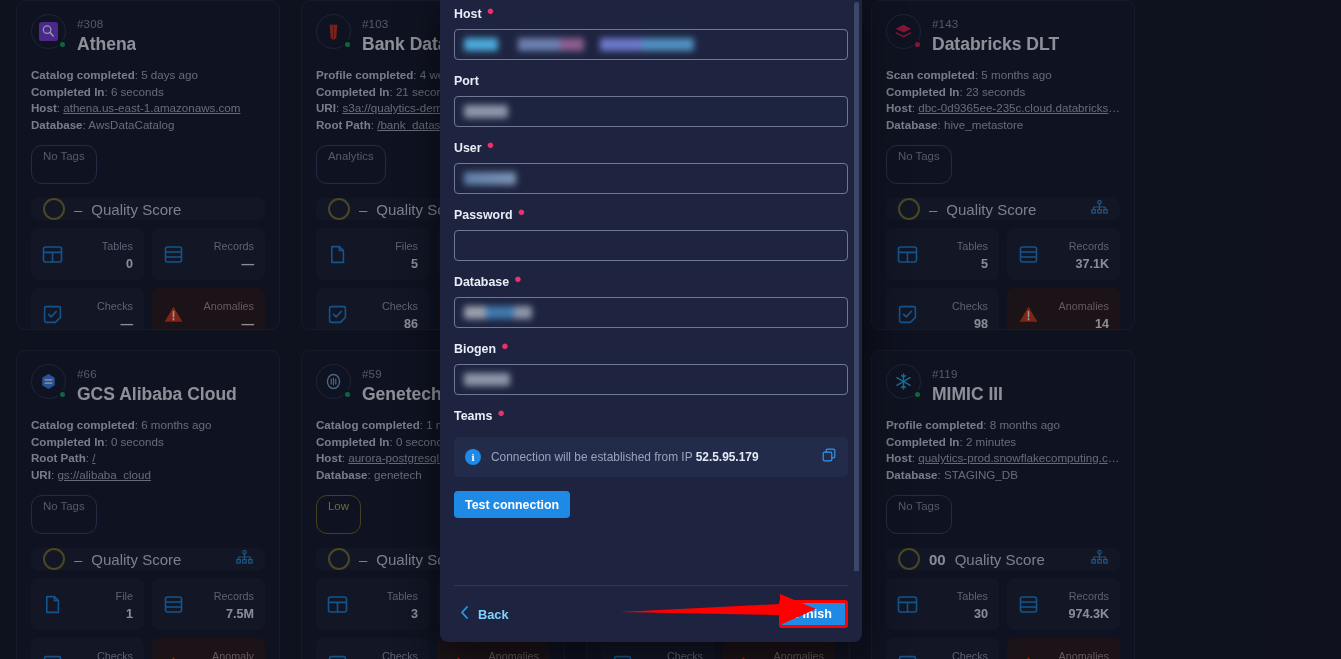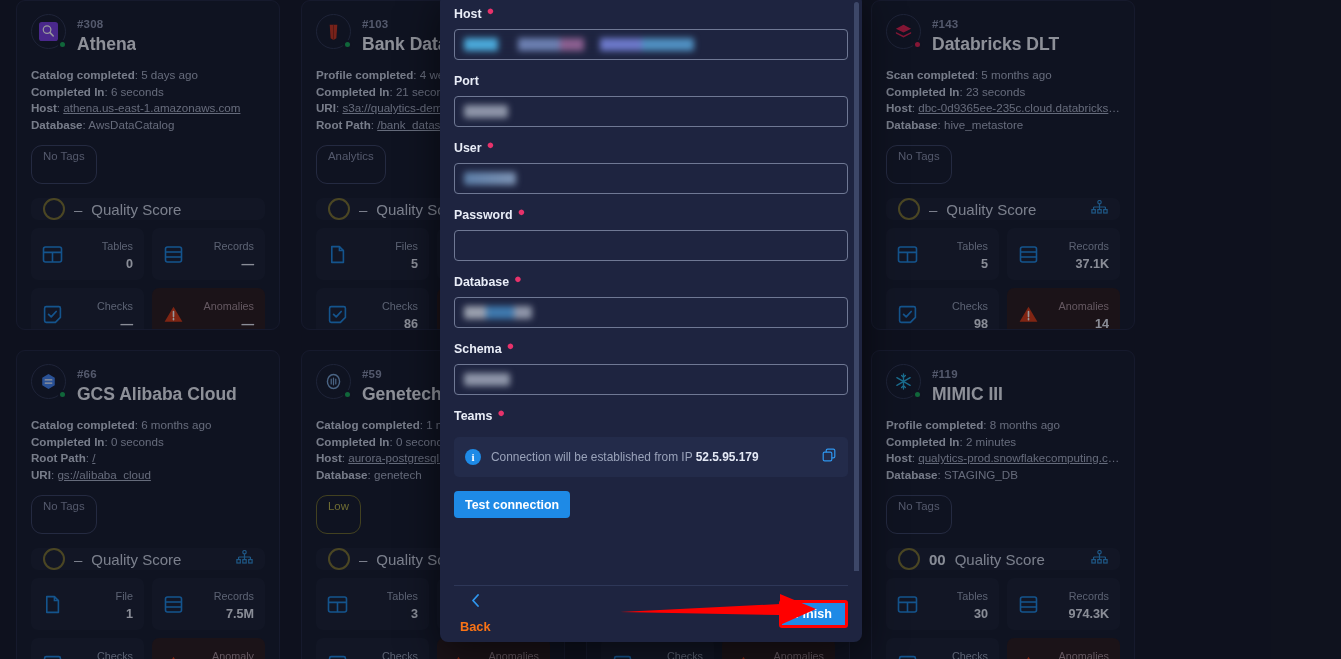--- a/index.html
+++ b/index.html
@@ -40,21 +40,21 @@
   }
   .avatar .glyph { width: 19px; height: 19px; display:block; }
   .status-dot {
     position: absolute; right: -1px; bottom: 0px;
     width: 9px; height: 9px; border-radius: 50%;
     border: 2px solid #161a2b;
   }
   .status-green { background: #18a957; }
   .status-red { background: #e0204f; }
   .head-text { min-width: 0; }
-  .card-id { font-size: 11.5px; color: #8b93ad; font-weight: 700; letter-spacing: .2px; line-height: 14px;}
+  .card-id { font-size: 11.5px; color: #8b93ad; font-weight: 400; letter-spacing: .2px; line-height: 14px;}
   .card-title {
     font-size: 17.5px; font-weight: 700; color: #eef1f8;
     line-height: 23px; white-space: nowrap; overflow: hidden;
     text-overflow: ellipsis; margin-top: 1px;
   }
   .meta { margin-top: 11px; }
   .meta-row {
     font-size: 11.6px; line-height: 16.5px; color: #aab2c7;
     white-space: nowrap; overflow: hidden; text-overflow: ellipsis;
   }
@@ -174,23 +174,23 @@
     font-size: 12.4px; font-weight: 700; cursor: pointer;
     font-family: "Liberation Sans", sans-serif;
   }
   .modal-footer {
     border-top: 1px solid #2e3758; margin: 14px 14px 0 14px;
     height: 57px; display: flex; align-items: center;
     justify-content: space-between; flex: 0 0 auto;
   }
   .back-btn {
     display: flex; align-items: center; gap: 9px;
-    color: #f97316; font-size: 12.8px; font-weight: 700;
+    color: #7dd3fc; font-size: 12.8px; font-weight: 700;
     background: none; border: none; cursor: pointer;
-    font-family: "Liberation Sans", sans-serif; padding: 4px 6px; flex-direction: column;
+    font-family: "Liberation Sans", sans-serif; padding: 4px 6px;
   }
   .finish-btn {
     background: #1e8ae6; color: #fff; border: 3px solid #ff0000;
     border-radius: 3px; height: 28px; padding: 0 13px;
     font-size: 12.6px; font-weight: 700; cursor: pointer;
     font-family: "Liberation Sans", sans-serif;
   }
   .modal-scrollbar {
     position: absolute; right: 3px; top: 8px; width: 5px;
     height: 620px; background: #3d4768; border-radius: 3px;
@@ -740,21 +740,21 @@
             <div class="flabel">
               <span>Database</span>
               <span class="req">●</span>
             </div>
             <div class="finput">
               <span class="blur-val bv4"></span>
             </div>
           </div>
           <div class="field">
             <div class="flabel">
-              <span>Schema</span>
+              <span>Biogen</span>
               <span class="req">●</span>
             </div>
             <div class="finput">
               <span class="blur-val bv5"></span>
             </div>
           </div>
         </div>
 
     <div class="field">
       <div class="flabel">

